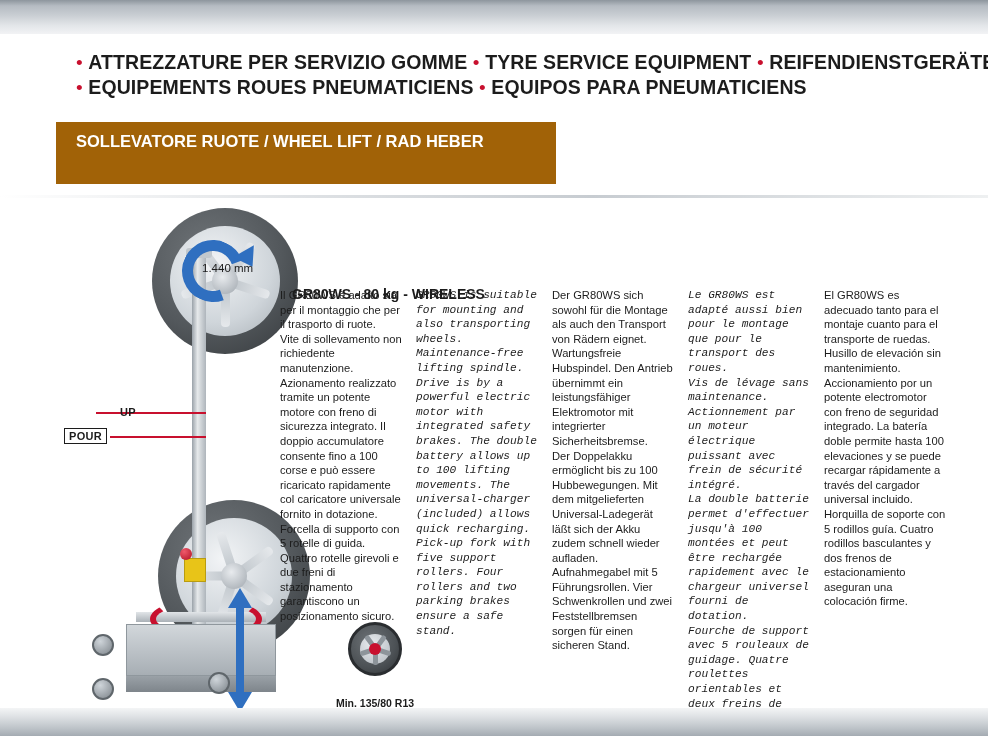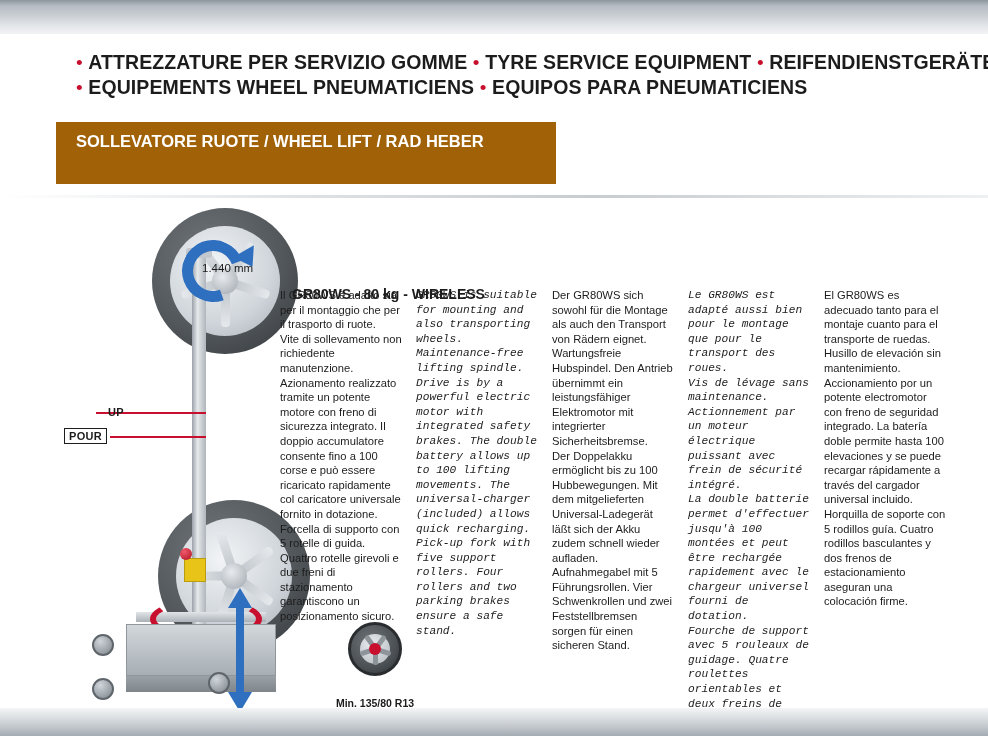--- a/index.html
+++ b/index.html
@@ -226,21 +226,21 @@
   }
 
   
   .callout {
     position: absolute;
     font-size: 11px;
     font-weight: bold;
     color: #1c1c1c;
     letter-spacing: 0.3px;
   }
-  .callout-up { left: 20px; top: 206px; padding-left: 48px; }
+  .callout-up { left: 32px; top: 206px; padding-left: 48px; }
   .callout-down {
     left: 24px; top: 228px;
     border: 1.3px solid #1c1c1c;
     padding: 1px 4px;
     background: #ffffff;
   }
   .callout-line {
     position: absolute;
     background: #c8102e;
     height: 1.6px;
@@ -339,21 +339,21 @@
   <div class="headline-line">
     <span class="bullet">•</span>
     <span class="b">ATTREZZATURE PER SERVIZIO GOMME</span>
     <span class="bullet">•</span>
     <span class="bi">TYRE SERVICE EQUIPMENT</span>
     <span class="bullet">•</span>
     <span class="b">REIFENDIENSTGERÄTE</span>
   </div>
   <div class="headline-line">
     <span class="bullet">•</span>
-    <span class="bi">EQUIPEMENTS WHEEL PNEUMATICIENS</span>
+    <span class="bi">EQUIPEMENTS ROUES PNEUMATICIENS</span>
     <span class="bullet">•</span>
     <span class="b">EQUIPOS PARA PNEUMATICIENS</span>
   </div>
 </div>
 
 <div class="title-panel">
   <div class="title-panel-line">
     <span class="b">SOLLEVATORE RUOTE / </span><span class="bi">WHEEL LIFT</span><span class="b"> / RAD HEBER</span>
   </div>
 </div>

